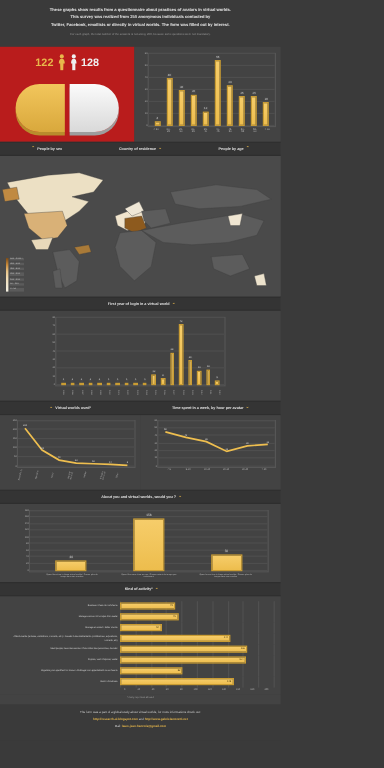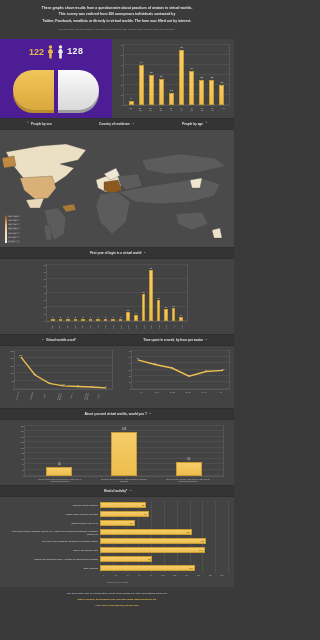--- a/index.html
+++ b/index.html
@@ -11,25 +11,25 @@
   .intro p{margin:0;font-size:3.4px;line-height:1.85;font-weight:bold;color:#e8e8e8;letter-spacing:.02px;}
   .intro .note{margin-top:4px;font-size:2.3px;font-weight:normal;color:#9a9a9a;line-height:1.6;}
   .tabbar{display:flex;background:#343434;border-top:1px solid #2e2e2e;border-bottom:1px solid #2e2e2e;}
   .tab{flex:1;display:flex;align-items:center;justify-content:center;gap:2px;
        padding:3px 1px;font-size:3.1px;font-weight:bold;color:#e3e3e3;white-space:nowrap;}
   .tab .chev{color:#e8b84b;font-size:3.4px;line-height:1;}
   .tab.single{flex:none;width:100%;}
 
   
   .row{display:flex;}
-  .pieblock{width:112px;background:#4c1d95;padding:6px 6px 8px;box-sizing:border-box;}
+  .pieblock{width:112px;background:#b91c1c;padding:6px 6px 8px;box-sizing:border-box;}
   .counts{display:flex;align-items:center;justify-content:center;gap:3px;}
   .cnum{font-size:9px;font-weight:bold;}
   .cnum.f{color:#e8b84b;}
-  .cnum.m{color:#efefef;font-family:Liberation Mono, monospace;}
+  .cnum.m{color:#efefef;}
   .fig{display:block;}
   .pie-wrap{position:relative;width:86px;height:46px;margin:5px auto 0;}
   .pie-base{position:absolute;left:0;top:6px;width:86px;height:40px;}
   .half{position:absolute;top:0;width:41px;height:40px;}
   .half.l{left:0;background:linear-gradient(#f2c65c,#d9a83c);border-radius:41px 0 0 41px;
           box-shadow:0 3px 0 #b98c2c;}
   .half.r{right:0;background:linear-gradient(#fbfbfb,#d9d9d9);border-radius:0 41px 41px 0;
           box-shadow:0 3px 0 #9d9d9d;}
 
   

